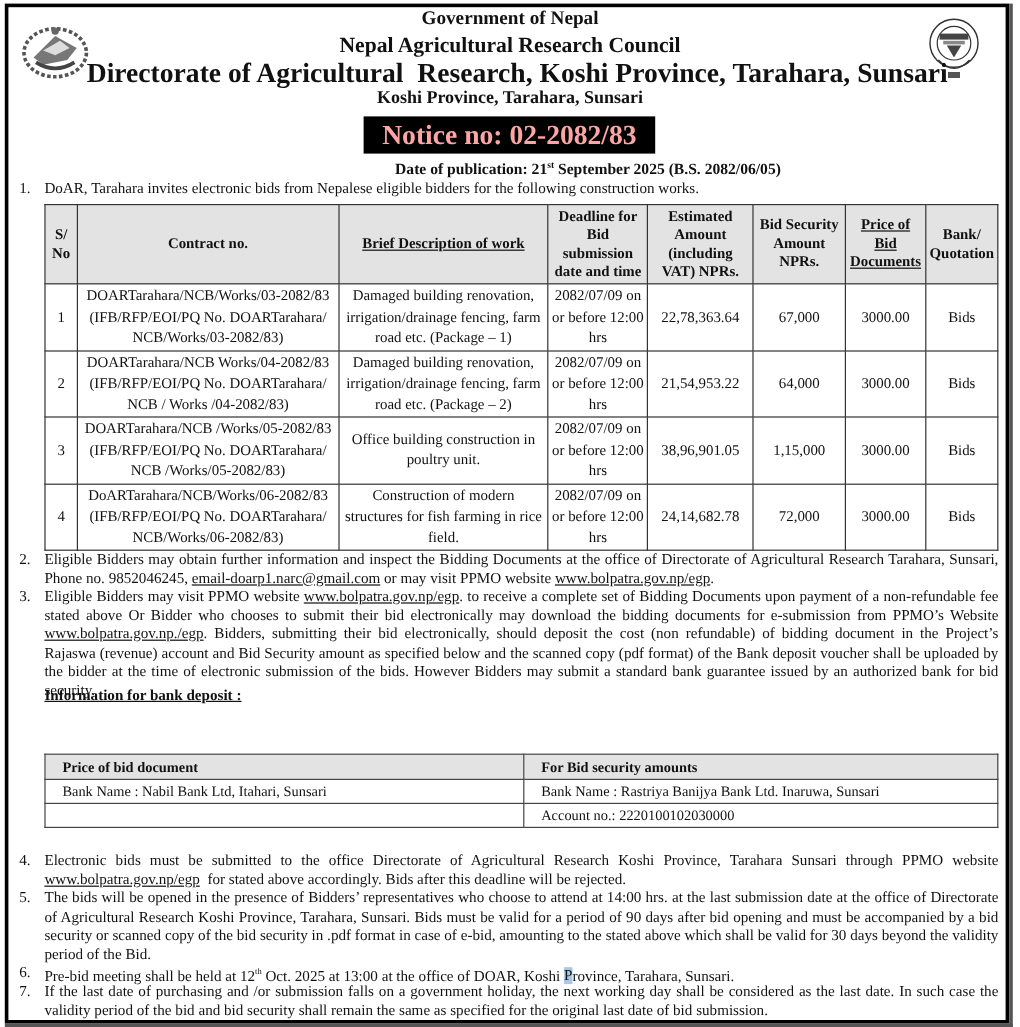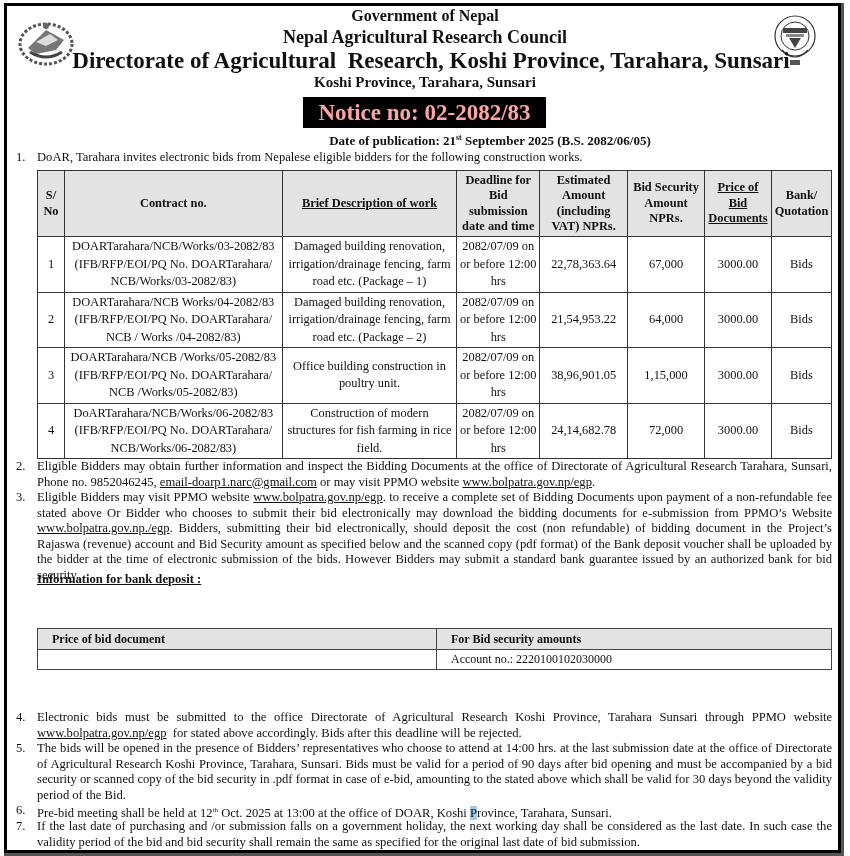--- a/index.html
+++ b/index.html
@@ -165,20 +165,24 @@
 
 <table class="bank">
   <thead>
     <tr>
       <th style="width:399px;">Price of bid document</th>
       <th>For Bid security amounts</th>
     </tr>
   </thead>
   <tbody>
     <tr>
+      <td>Bank Name : Nabil Bank Ltd, Itahari, Sunsari</td>
+      <td>Bank Name : Rastriya Banijya Bank Ltd. Inaruwa, Sunsari</td>
+    </tr>
+    <tr>
       <td></td>
       <td>Account no.: 2220100102030000</td>
     </tr>
   </tbody>
 </table>
 
 <div class="para" style="top:710px;">
   <span class="num">4.</span>
   <div class="txt"><span>Electronic bids must be submitted to the office Directorate of Agricultural Research Koshi Province, Tarahara Sunsari through PPMO website </span><u>www.bolpatra.gov.np/egp</u><span style="white-space:pre-wrap;">  for stated above accordingly. Bids after this deadline will be rejected.</span></div>
 </div>

